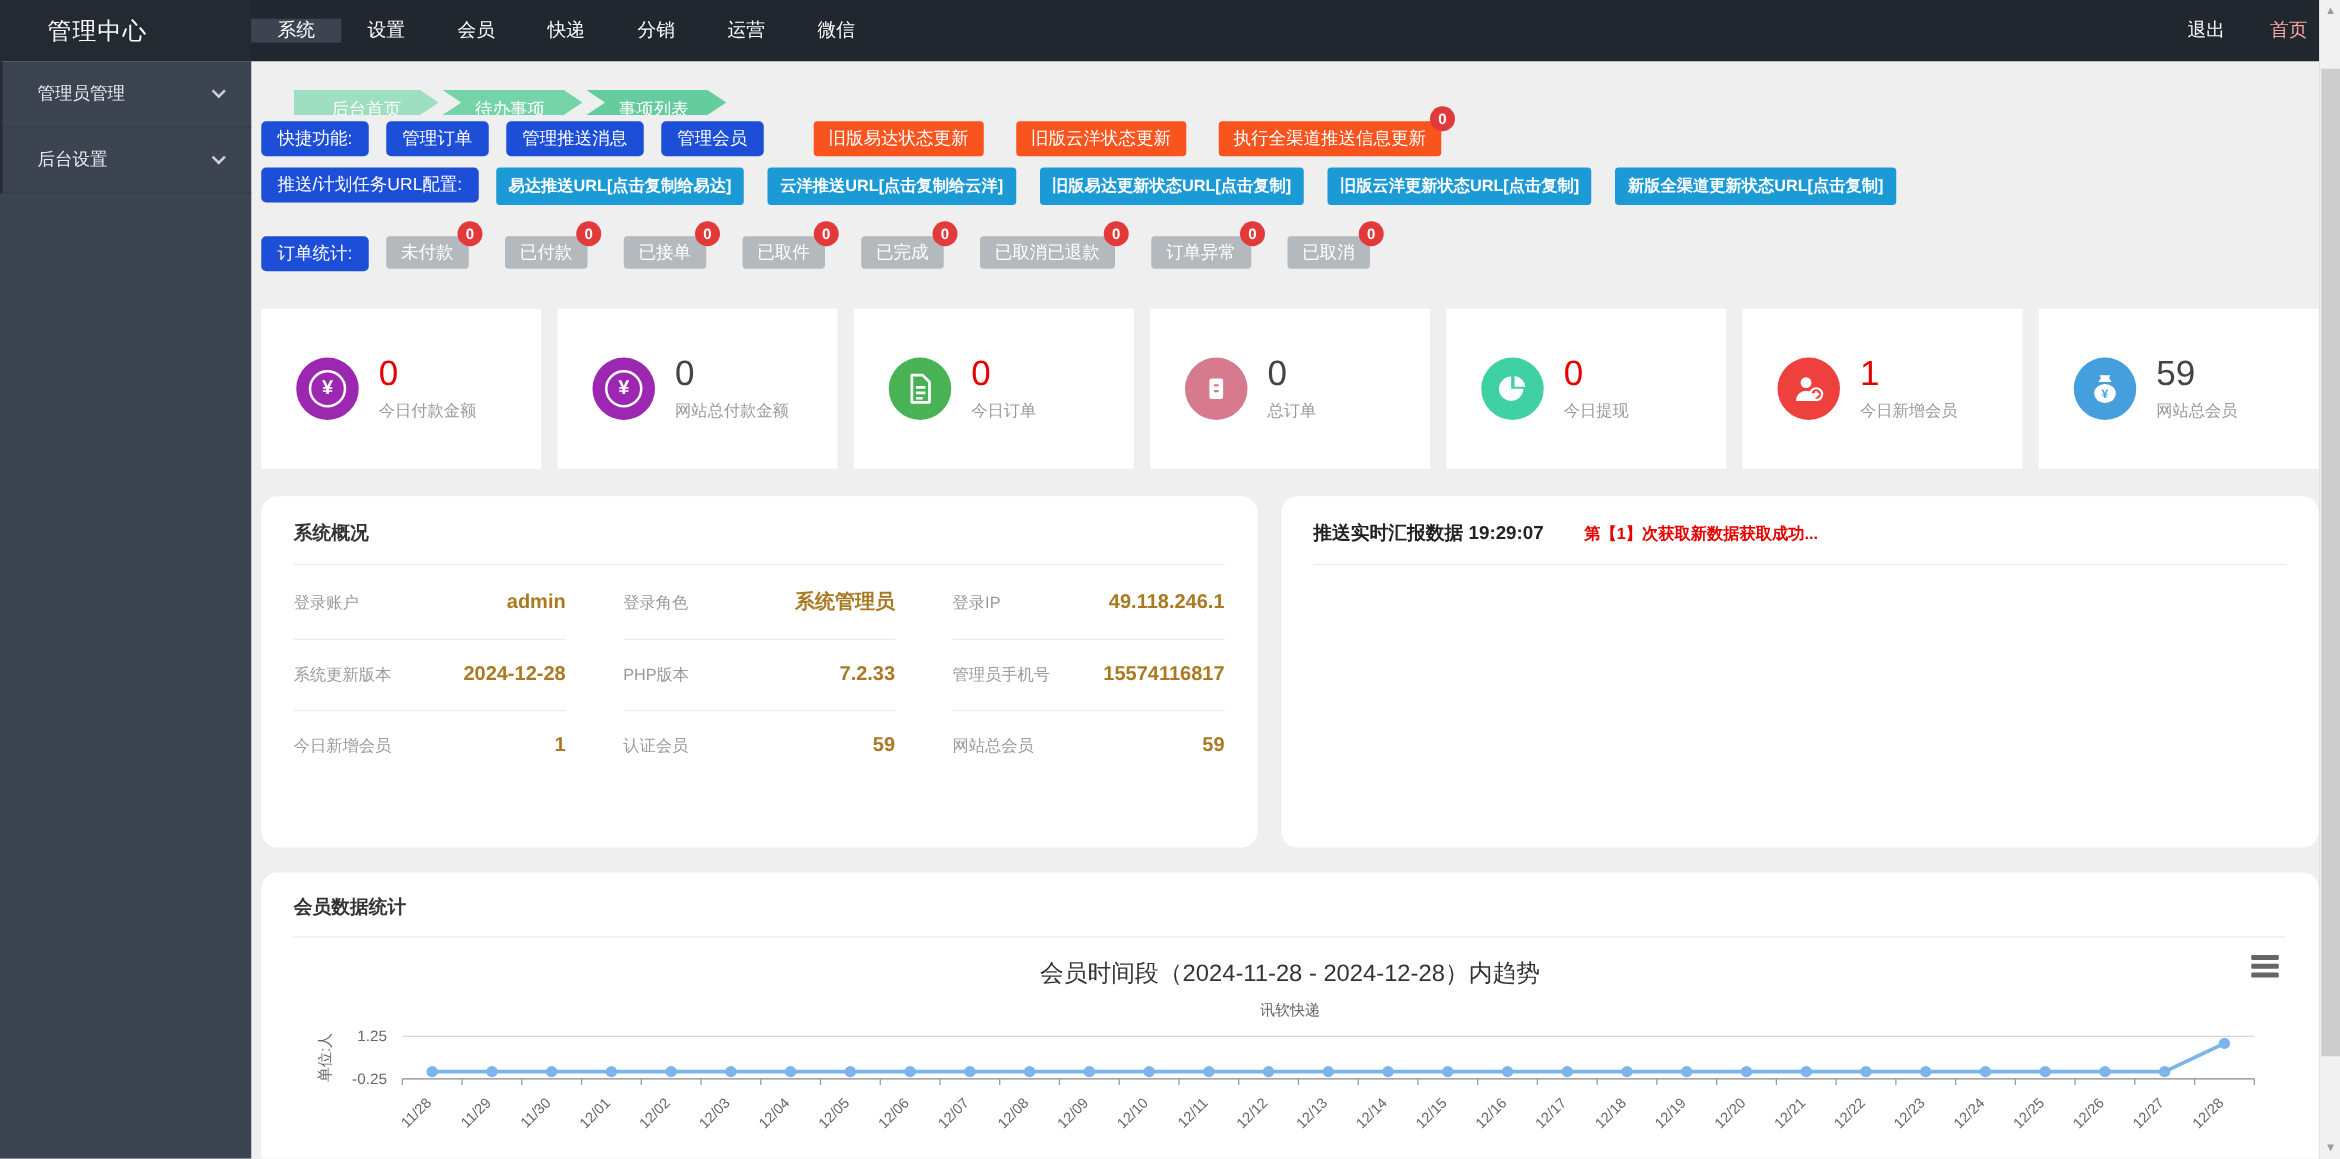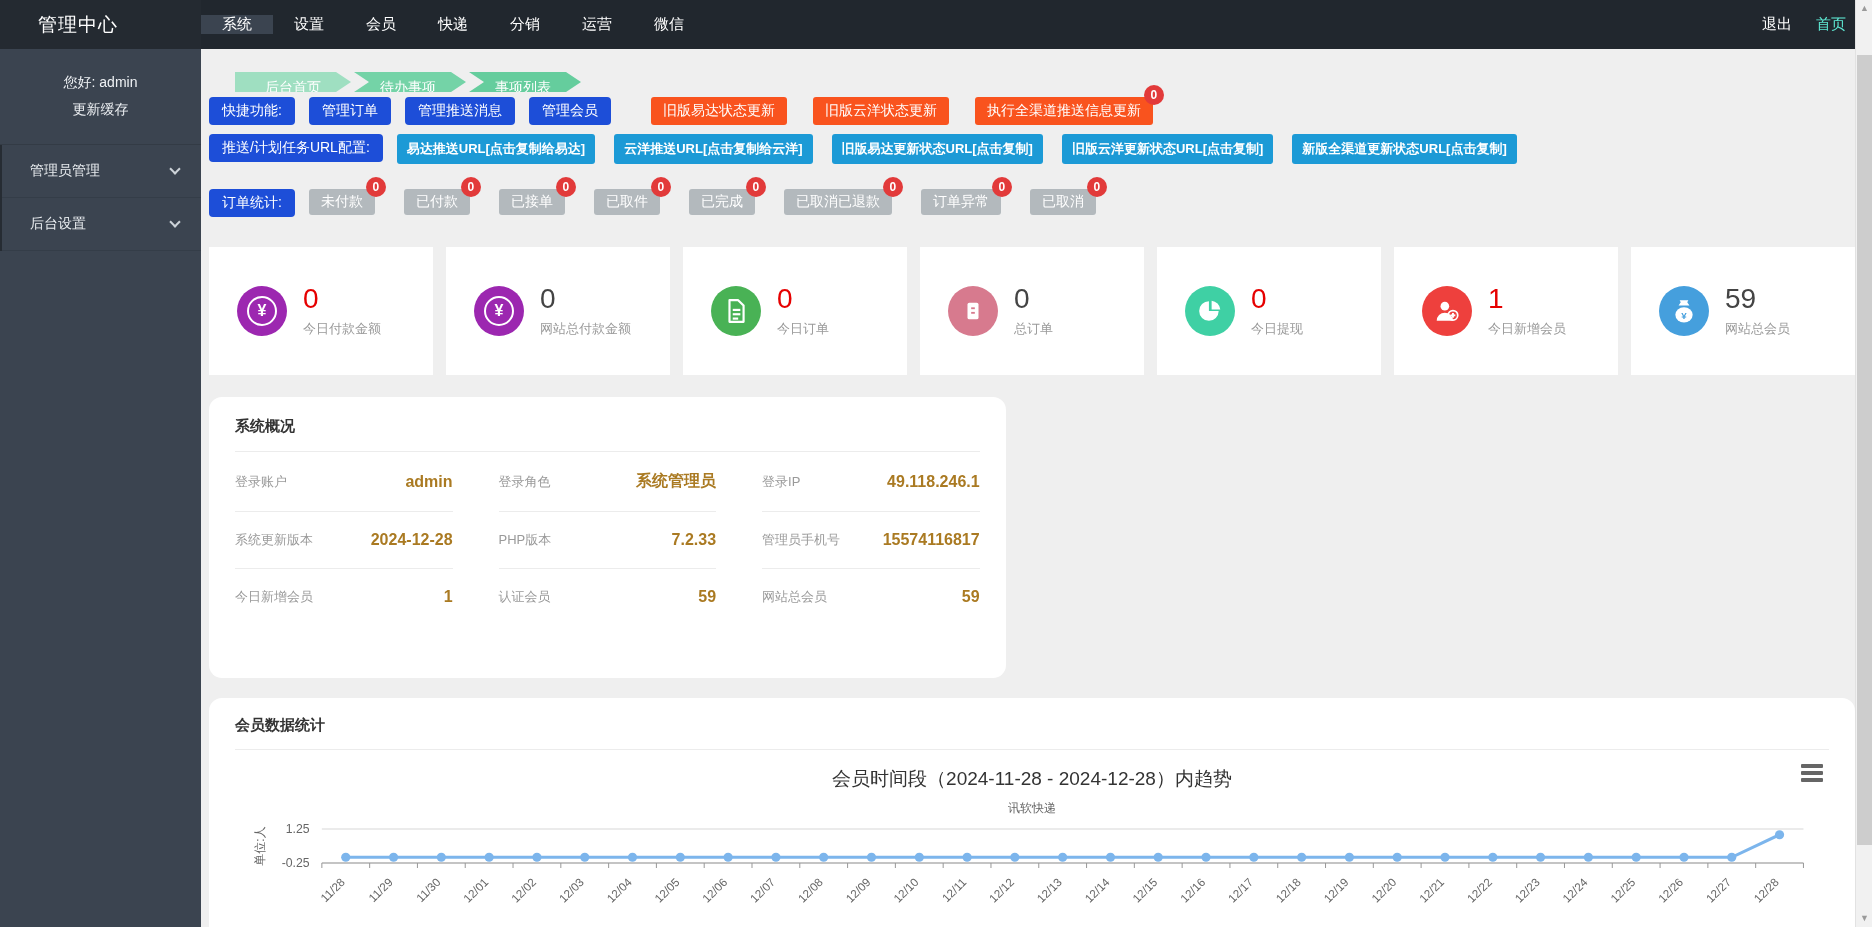--- a/index.html
+++ b/index.html
@@ -4,23 +4,23 @@
 <style>
   * { margin:0; padding:0; box-sizing:border-box; }
   html,body { width:1872px; height:927px; overflow:hidden; font-family:"Liberation Sans","DejaVu Sans",sans-serif; background:#efefef; }
 
   
   .topbar { display:flex; height:49px; background:#21272e; color:#fff; align-items:stretch; }
   .brand { width:201px; font-size:19px; letter-spacing:1px; display:flex; align-items:center; padding-left:38px; background:#242a31; }
   .topnav { display:flex; align-items:center; }
   .topnav-item { padding:0 21px; display:flex; align-items:center; font-size:15px; color:#fff; cursor:pointer; }
   .topnav-item.active { background:#3b4450; }
-  .topnav-right { margin-left:auto; display:flex; align-items:center; padding-right:26px; gap:24px; }
+  .topnav-right { margin-left:auto; display:flex; align-items:center; padding-right:26px; gap:36px; }
   .topnav-right .link { font-size:15px; color:#fff; cursor:pointer; }
-  .topnav-right .link.highlight { color:#5eead4; }
+  .topnav-right .link.highlight { color:#fca5a5; }
 
   
   .layout { display:flex; height:878px; }
   .sidebar { width:201px; background:#3b4450; color:#fff; flex:0 0 201px; }
   .greeting { text-align:center; padding:20px 10px 22px; font-size:14px; color:#eef1f4; line-height:1.9; border-bottom:1px solid #333b45; }
   .greeting .refresh { display:block; color:#eef1f4; cursor:pointer; }
   .side-menu { border-left:2px solid #262c33; }
   .side-item { display:flex; align-items:center; justify-content:space-between; padding:17px 22px 17px 28px; font-size:14px; color:#e8ecef; border-bottom:1px solid #343d48; cursor:pointer; }
   .chev { width:8px; height:8px; border-right:2px solid #cdd3d9; border-bottom:2px solid #cdd3d9; transform:rotate(45deg); margin-top:-4px; }
 
@@ -103,24 +103,20 @@
       <div class="topnav-item">微信</div>
     </nav>
   <div class="topnav-right" id="topnav-right">
       <a class="link">退出</a>
       <a class="link highlight">首页</a>
     </div>
 </div>
 
 <div class="layout">
   <aside class="sidebar">
-    <div class="greeting">
-      <span>您好: admin</span>
-      <a class="refresh">更新缓存</a>
-    </div>
     <div class="side-menu" id="side-menu">
         <div class="side-item">
           <span>管理员管理</span>
           <i class="chev"></i>
         </div>
         <div class="side-item">
           <span>后台设置</span>
           <i class="chev"></i>
         </div>
       </div>
@@ -284,20 +280,26 @@
             </div>
             <div class="ov-cell last">
               <span class="ov-label">认证会员</span>
               <span class="ov-value">59</span>
             </div>
             <div class="ov-cell last">
               <span class="ov-label">网站总会员</span>
               <span class="ov-value">59</span>
             </div>
           </div>
+      </section>
+      <section class="panel report">
+        <div class="report-head">
+          <span class="report-title">推送实时汇报数据 19:29:07</span>
+          <span class="report-msg">第【1】次获取新数据获取成功...</span>
+        </div>
       </section>
     </div>
 
     <section class="panel chart-panel">
       <h3 class="panel-title">会员数据统计</h3>
       <div class="chart-wrap">
         <div class="chart-title">会员时间段（2024-11-28 - 2024-12-28）内趋势</div>
         <div class="chart-subtitle">讯软快递</div>
         <div class="hamburger">
             <span></span>

